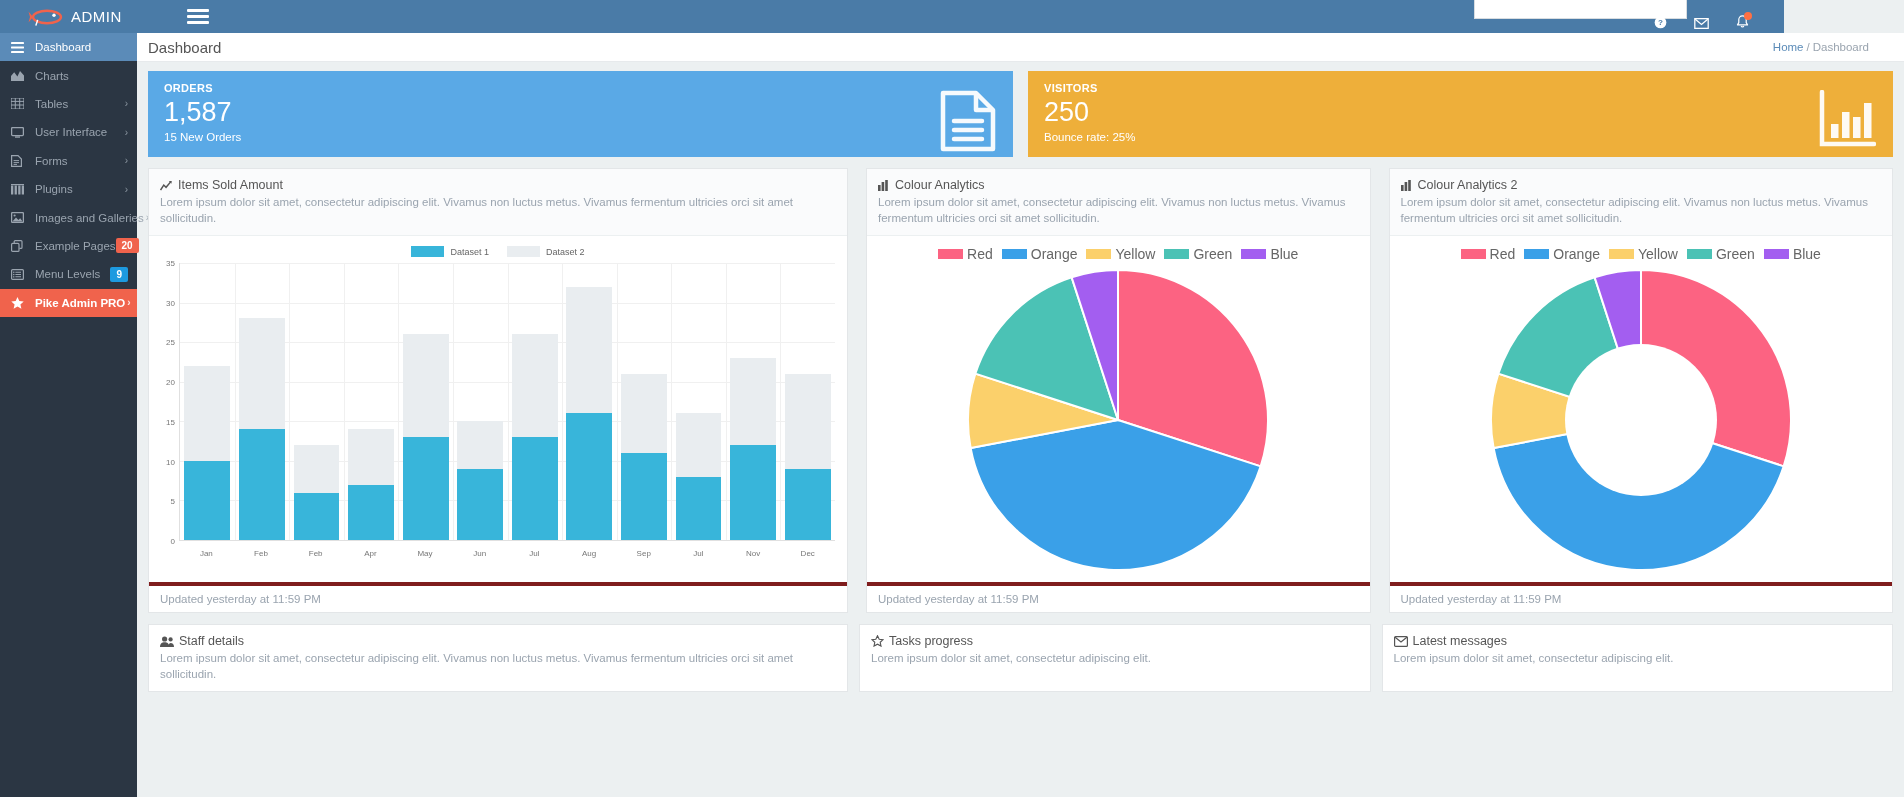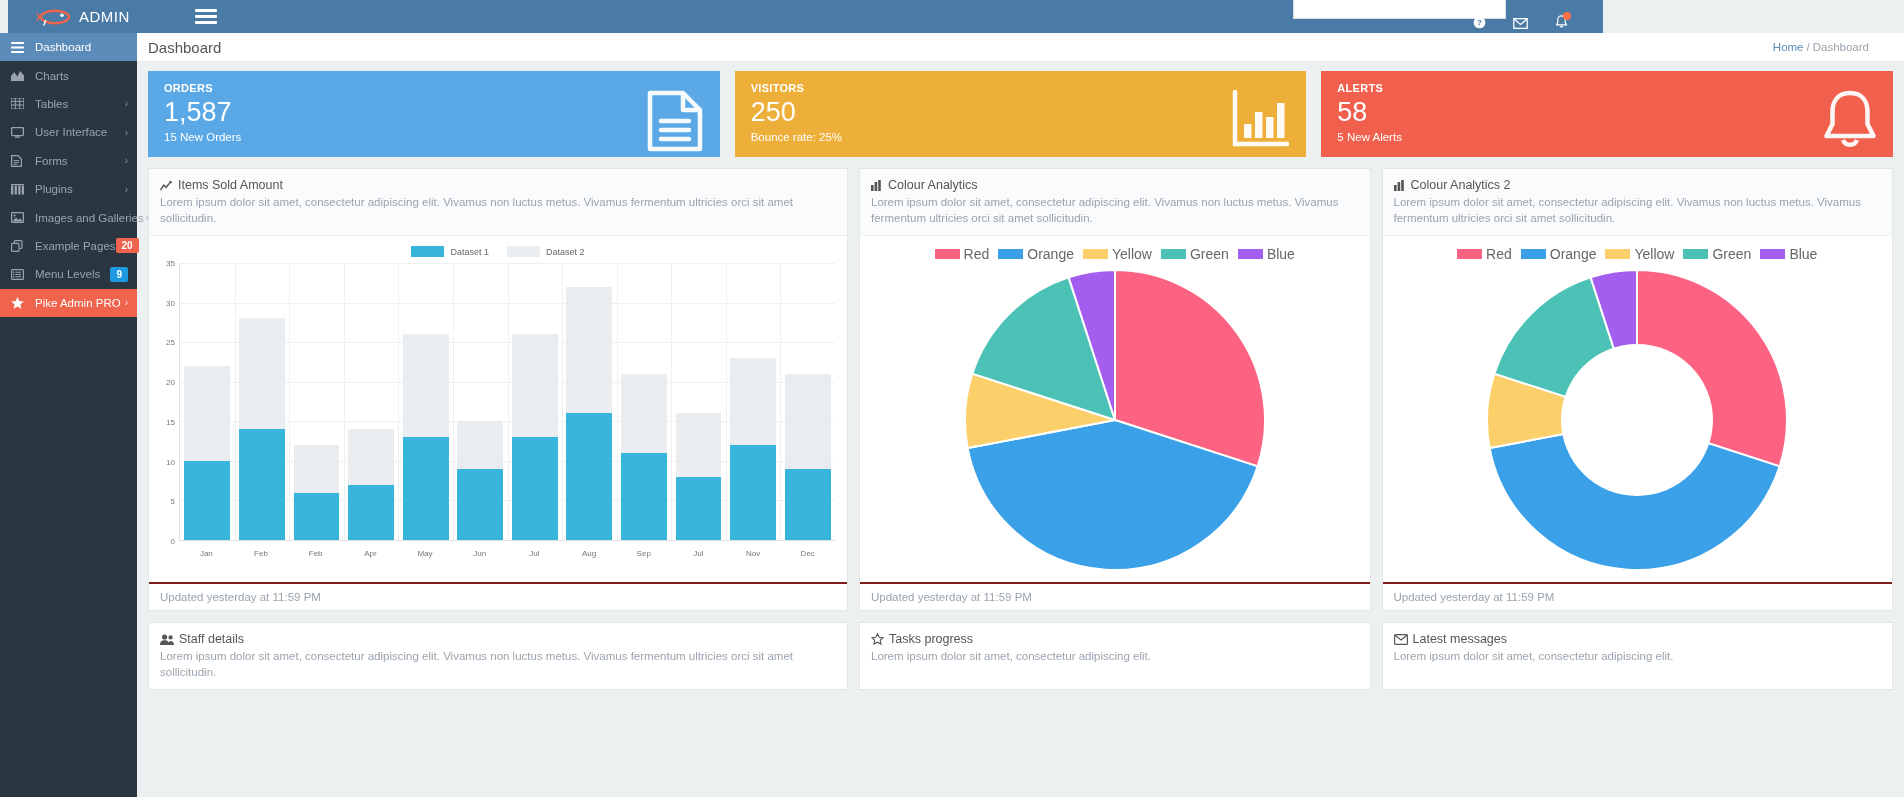--- a/index.html
+++ b/index.html
@@ -3,21 +3,21 @@
 <meta charset="utf-8">
 <style>
   * { box-sizing: border-box; margin: 0; padding: 0; }
   html, body {
     width: 1904px; height: 797px;
     font-family: "Liberation Sans", sans-serif;
     background: #ecf0f1; overflow: hidden;
   }
   
   .topbar {
-    position: absolute; top: 0; left: 8px; width: 1595px; height: 33px;
+    position: absolute; top: 0; left: 0; width: 1784px; height: 33px;
     background: #4a7ba7; display: flex; align-items: center;
   }
   .brand {
     width: 167px; height: 33px; display: flex; align-items: center;
     gap: 7px; padding-left: 28px; color: #fff;
   }
   .brand-logo { width: 36px; height: 18px; position: relative; }
   .brand-name { font-size: 15px; letter-spacing: .5px; font-weight: 400; }
   .hamburger-btn {
     margin-left: 20px; width: 22px; height: 22px; cursor: pointer;
@@ -43,21 +43,21 @@
   .sidebar {
     position: absolute; top: 33px; left: 0; width: 137px; height: 764px;
     background: #2b3643;
   }
   .nav-item {
     height: 28.4px; display: flex; align-items: center;
     padding: 0 9px 0 11px; color: #9aa4af; font-size: 11.5px;
     cursor: pointer; position: relative;
   }
   .nav-item.active { background: #5b8bb8; color: #fff; }
-  .nav-item.pro { background: #f0634c; color: #fff; }
+  .nav-item.pro { background: #f0634c; color: #fff; font-weight: bold; }
   .nav-ico {
     width: 17px; flex: 0 0 17px; display: flex; align-items: center;
     justify-content: flex-start; margin-right: 7px;
   }
   .nav-ico svg { display: block; }
   .nav-label { white-space: nowrap; flex: 1; }
   .nav-caret { font-size: 10px; opacity: .85; margin-left: 2px; }
   .nav-badge {
     font-size: 10px; font-weight: bold; color: #fff; border-radius: 2px;
     padding: 2px 6px; line-height: 1.1;
@@ -79,29 +79,29 @@
   .stats { display: flex; gap: 15px; }
   .stat {
     flex: 1; height: 86px; padding: 11px 16px; color: #fff; position: relative;
     overflow: hidden;
   }
   .stat-title { font-size: 11px; font-weight: bold; letter-spacing: .3px; }
   .stat-value { font-size: 27px; font-weight: 300; margin-top: 4px; line-height: 1.05; }
   .stat-sub { font-size: 11.5px; margin-top: 5px; }
   .stat-icon { position: absolute; right: 17px; top: 19px; opacity: .95; }
   
-  .panels { display: flex; gap: 11px; margin-top: 11px; align-items: stretch; }
+  .panels { display: flex; gap: 18px; margin-top: 11px; align-items: stretch; }
   .panel { background: #fff; border: 1px solid #e3e6e8; display: flex; flex-direction: column; }
   .panel-head { padding: 9px 11px 9px; border-bottom: 1px solid #ecf0f1; background: #fafbfc; }
   .panel-title { font-size: 12.5px; color: #555; display: flex; align-items: center; gap: 5px; }
   .panel-title svg { display: block; }
   .panel-desc { font-size: 11.5px; color: #9aa4af; margin-top: 3px; line-height: 1.35; }
   .panel-body { flex: 1; padding: 10px 8px 4px; position: relative; }
   .panel-foot {
-    border-top: 2px solid #7f1d1d; padding: 7px 11px; font-size: 11.5px;
+    border-top: 4px solid #7f1d1d; padding: 7px 11px; font-size: 11.5px;
     color: #9aa4af; background: #fff;
   }
   
   .chart-legend { display: flex; justify-content: center; gap: 18px; margin-bottom: 6px; }
   .legend-item { display: flex; align-items: center; gap: 6px; font-size: 9px; color: #666; cursor: pointer; justify-content: flex-end; }
   .legend-swatch { width: 33px; height: 11px; display: block; }
   .barchart { position: relative; height: 300px; }
   .bc-yaxis {
     position: absolute; left: 0; top: 0; bottom: 22px; width: 22px;
   }
@@ -310,29 +310,20 @@
           <div class="stat-value">250</div>
           <div class="stat-sub">Bounce rate: 25%</div>
           <div class="stat-icon"><svg width="58" height="58" viewBox="0 0 58 58">
               <path d="M4 2 V54 H56" fill="none" stroke="#fff" stroke-width="4.5" stroke-linecap="round"></path>
               <rect x="13" y="34" width="7.5" height="14" fill="#fff"></rect>
               <rect x="24" y="22" width="7.5" height="26" fill="#fff"></rect>
               <rect x="35" y="27" width="7.5" height="21" fill="#fff"></rect>
               <rect x="46" y="13" width="7.5" height="35" fill="#fff"></rect>
             </svg></div>
         </div>
-        <div class="stat" style="background: rgb(240, 96, 77);">
-          <div class="stat-title">ALERTS</div>
-          <div class="stat-value">58</div>
-          <div class="stat-sub">5 New Alerts</div>
-          <div class="stat-icon"><svg width="52" height="58" viewBox="0 0 52 58">
-              <path d="M26 3 C14 3 8.5 11 8.5 22 V34 L2.5 46 H49.5 L43.5 34 V22 C43.5 11 38 3 26 3 Z" fill="none" stroke="#fff" stroke-width="4.5" stroke-linejoin="round"></path>
-              <path d="M19 50 a7.5 7.5 0 0 0 14 0" fill="none" stroke="#fff" stroke-width="4.5"></path>
-            </svg></div>
-        </div>
       </div>
 
     <div class="panels">
 
       <div class="panel" style="flex:0 0 700px;">
         <div class="panel-head">
           <div class="panel-title">
             <span>
               <svg width="13" height="11" viewBox="0 0 14 12">
                 <path d="M0.5 11 L4 5.5 L6.5 8 L12 1.5" fill="none" stroke="#555" stroke-width="1.6"></path>

